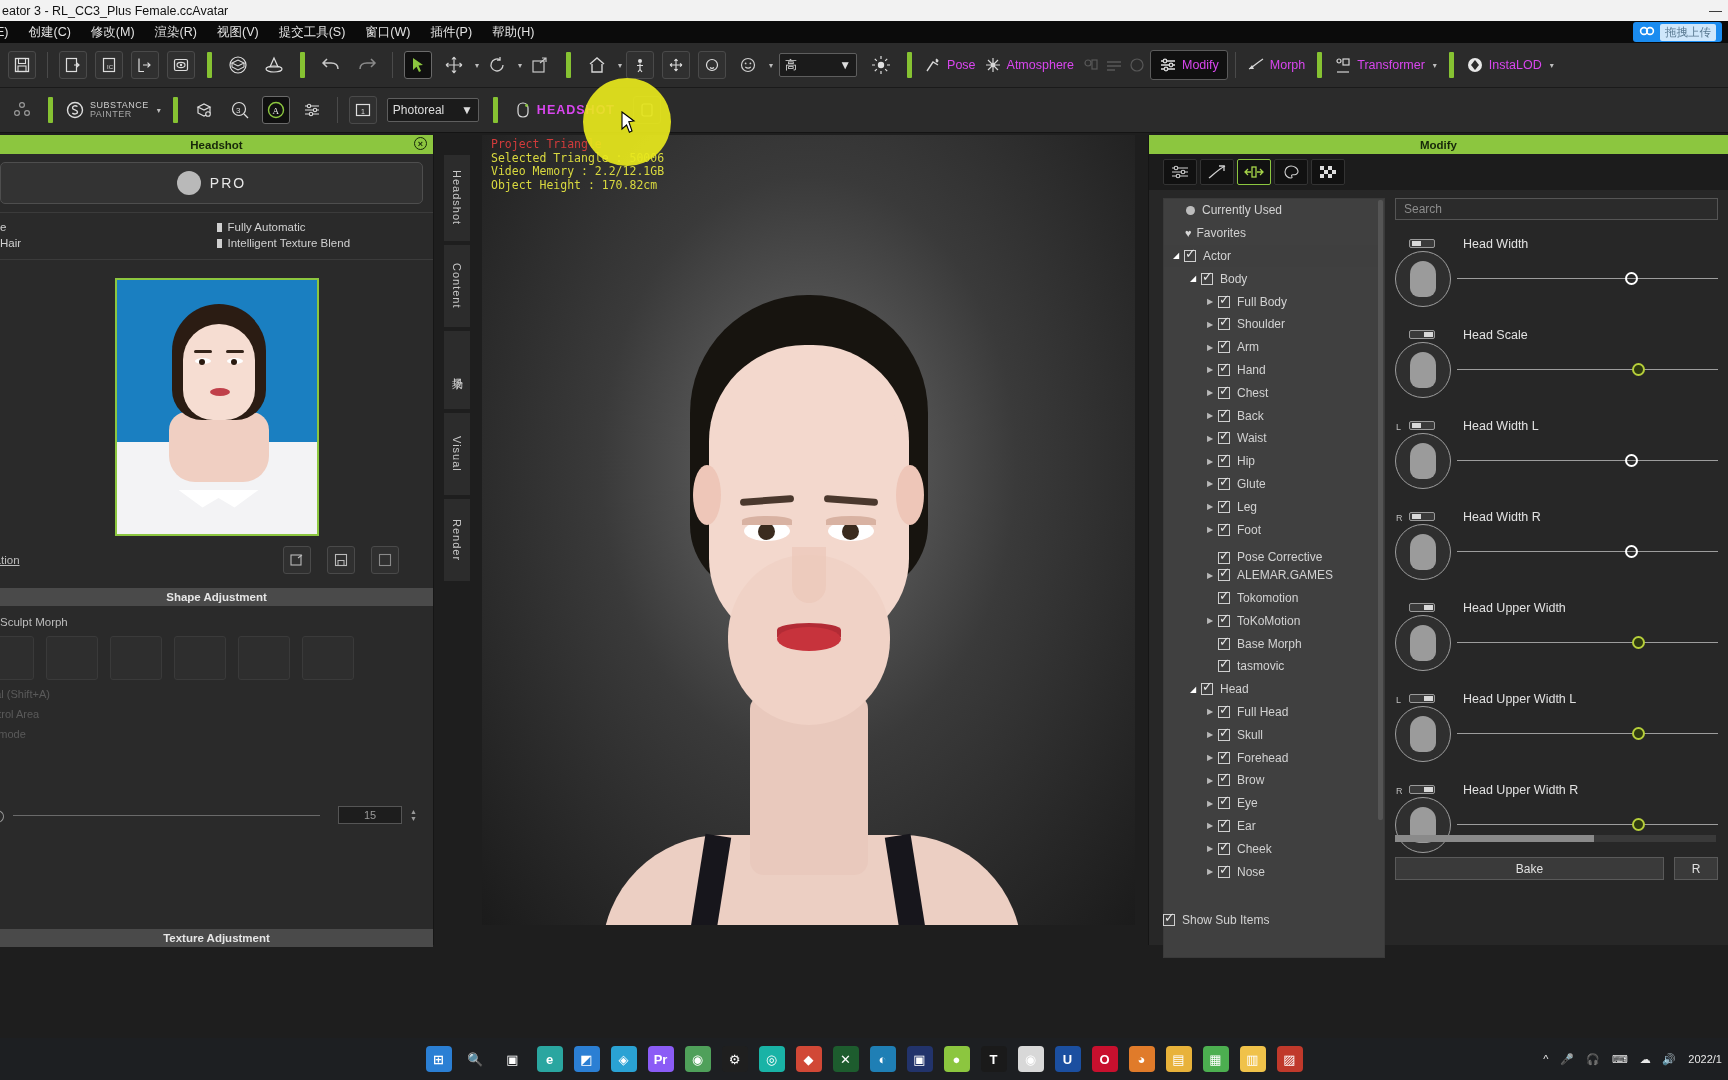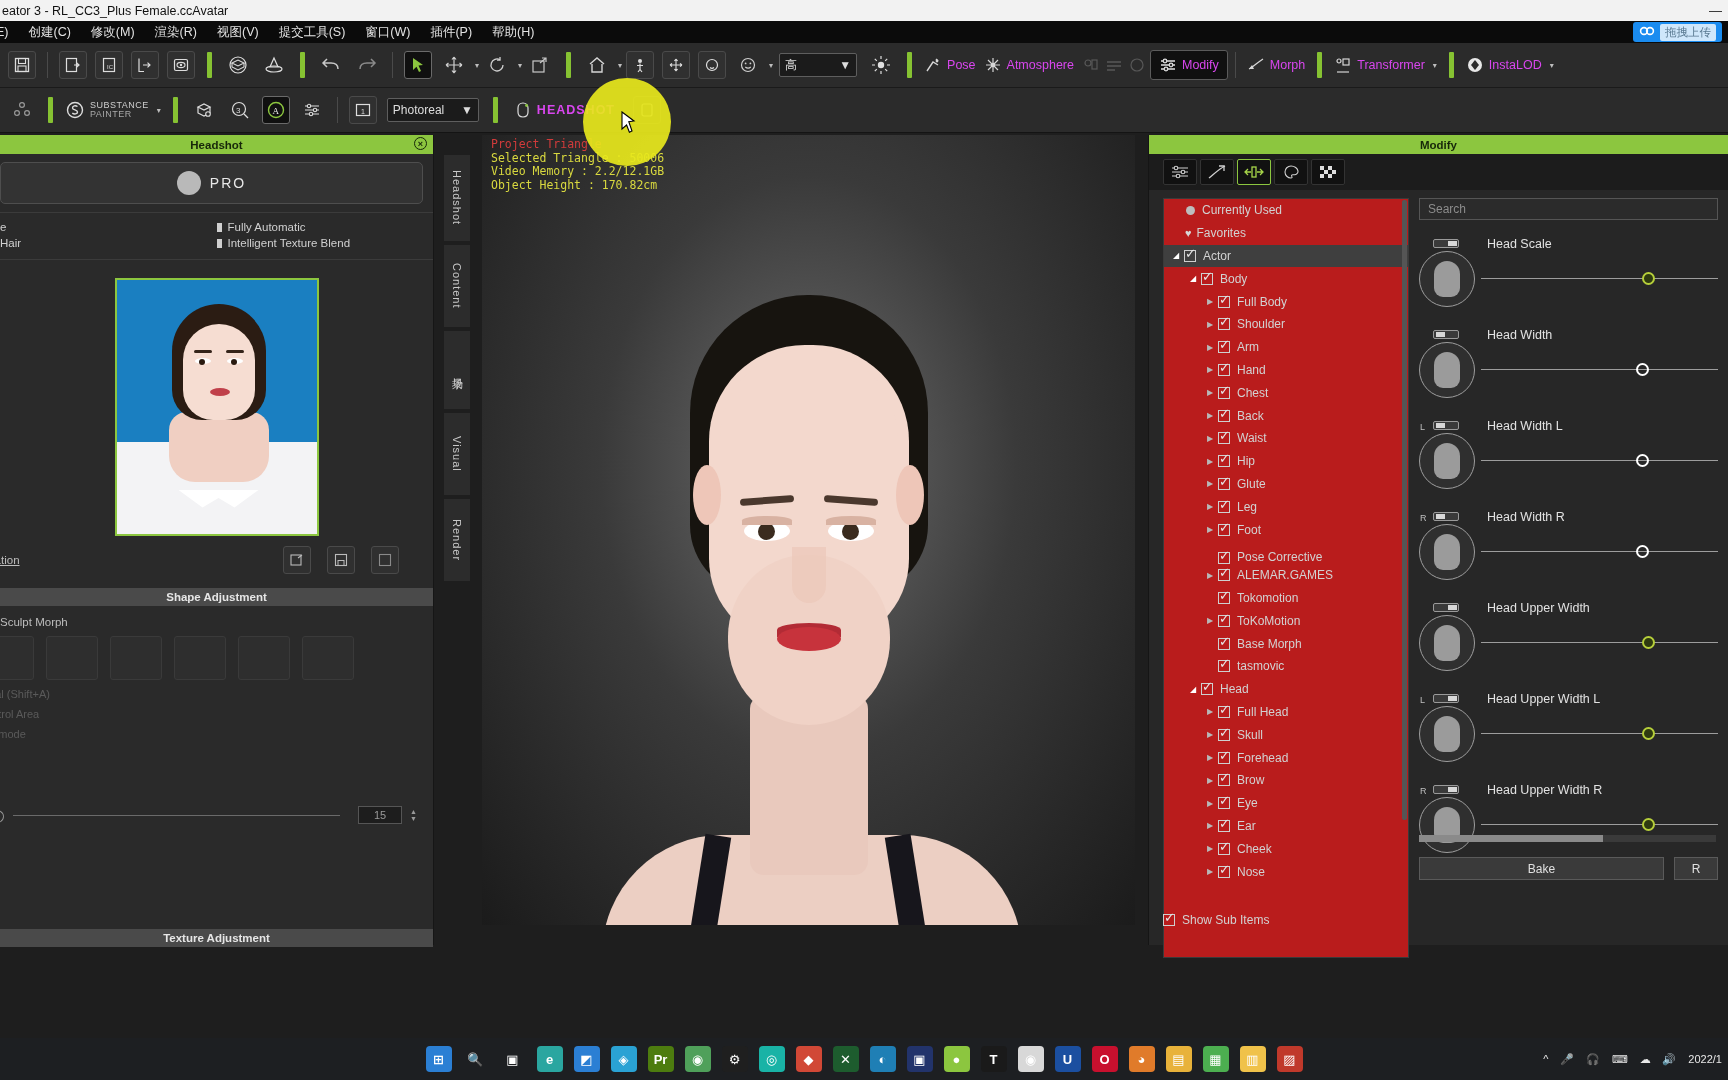--- a/index.html
+++ b/index.html
@@ -62,21 +62,21 @@
   .prep { display:flex; align-items:center; justify-content:space-between; padding:10px 30px 8px 0; }
   .prep .link { font-size:11.5px; color:#bdbdbd; text-decoration:underline; margin-left:-22px; }
   .sbar { height:18px; background:#4a4a4a; color:#e6e6e6; font-size:11.5px; font-weight:bold;
     display:flex; align-items:center; justify-content:center; margin-top:6px; }
   .grp { margin:10px 0 0 0; font-size:11.5px; color:#bdbdbd; }
   .morphrow { display:flex; gap:12px; padding:8px 0 0 0; }
   .mbtn { width:52px; height:44px; border:1px solid #3a3a3a; border-radius:3px; background:#2e2e2e; }
   .dim { color:#5a5a5a; font-size:11px; padding-top:8px; }
   .botslider { display:flex; align-items:center; gap:8px; position:absolute; left:-10px; right:16px; bottom:92px; }
   .track { flex:1; height:1px; background:#6a6a6a; }
-  .numbox { width:44px; height:18px; border:1px solid #555; background:#1d1d1d; font-size:11px; color:#9a9a9a;
+  .numbox { width:64px; height:18px; border:1px solid #555; background:#1d1d1d; font-size:11px; color:#9a9a9a;
     display:flex; align-items:center; justify-content:center;margin-left:10px; }
 
   
   .vtabs { position:absolute; left:443px; top:154px; width:28px; height:545px; }
   .vtab { width:28px; background:#2c2c2c; border:1px solid #1e1e1e; margin-bottom:2px;
     display:flex; align-items:center; justify-content:center; }
   .vtab span { writing-mode:vertical-rl; font-size:11px; color:#c8c8c8; letter-spacing:1px; }
 
   
   .viewport { position:absolute; left:482px; top:135px; width:653px; height:790px;
@@ -120,21 +120,21 @@
   .cursor svg { position:absolute; left:0; top:0; }
 
   
   .rpanel { position:absolute; left:1148px; top:135px; width:580px; height:810px; background:#272727;
     border-left:1px solid #151515; }
   .rtabs { display:flex; gap:3px; padding:5px 0 5px 14px; background:#1c1c1c; }
   .rtab { width:34px; height:26px; background:#111; border:1px solid #333; border-radius:2px;
     display:flex; align-items:center; justify-content:center; color:#cfcfcf; }
   .rtab.on { border-color:#8cc63f; }
   .rbody { display:flex; height:770px; }
-  .tree { width:246px; margin:8px 0 2px 14px; background:#b91c1c; border:1px solid #3a3a3a; overflow:hidden; position:relative; }
+  .tree { width:222px; margin:8px 0 2px 14px; background:#404040; border:1px solid #3a3a3a; overflow:hidden; position:relative; }
   .tnode { height:22.8px; display:flex; align-items:center; font-size:12px; color:#d2d2d2; padding-left:4px; }
   .tnode.sel { background:#3f3f3f; }
   .arrow { width:16px; text-align:center; font-size:8px; color:#b8b8b8; }
   .arrow.open { color:#ffffff; }
   .cbx { width:12px; height:12px; border:1.4px solid #cfcfcf; margin-right:7px; position:relative; flex:none; }
   .cbx.on:after { content:"✓"; position:absolute; left:0px; top:-5px; font-size:13px; color:#e8e8e8; }
   .dotic { width:9px; height:9px; border-radius:50%; background:#bdbdbd; margin:0 7px 0 2px; }
   .heartic { color:#d8d8d8; font-size:11px; margin:0 5px 0 1px; }
   .tscroll { position:absolute; right:1px; top:1px; width:5px; height:620px; background:#555; border-radius:2px; }
 
@@ -827,39 +827,39 @@
             <span class="cbx on"></span>
             <span>Nose</span>
           </div>
         </div>
 
       <div class="sliders">
         <div class="search">Search</div>
         <div id="sliderlist">
             <div class="slrow">
               <span class="pill">
+                <i style="left:2px"></i>
+              </span>
+              <span class="slname">Head Width</span>
+              <span class="knob">
+                <span class="hd"></span>
+              </span>
+              <span class="sltrack"></span>
+              <span class="slthumb" style="left:calc(62px + 54% - 6px)"></span>
+            </div>
+            <div class="slrow">
+              <span class="pill">
                 <i style="left:14px"></i>
               </span>
               <span class="slname">Head Scale</span>
               <span class="knob">
                 <span class="hd"></span>
               </span>
               <span class="sltrack"></span>
               <span class="slthumb green" style="left:calc(62px + 56% - 6px)"></span>
-            </div>
-            <div class="slrow">
-              <span class="pill">
-                <i style="left:2px"></i>
-              </span>
-              <span class="slname">Head Width</span>
-              <span class="knob">
-                <span class="hd"></span>
-              </span>
-              <span class="sltrack"></span>
-              <span class="slthumb" style="left:calc(62px + 54% - 6px)"></span>
             </div>
             <div class="slrow">
               <span class="slside">L</span>
               <span class="pill">
                 <i style="left:2px"></i>
               </span>
               <span class="slname">Head Width L</span>
               <span class="knob">
                 <span class="hd"></span>
               </span>
@@ -932,21 +932,21 @@
   </div>
 
   <div class="taskbar">
     <div class="tbicons" id="taskicons">
         <div class="ti" style="background: rgb(43, 127, 212);">⊞</div>
         <div class="ti" style="background: transparent;">🔍</div>
         <div class="ti" style="background: transparent;">▣</div>
         <div class="ti" style="background: rgb(42, 166, 160);">e</div>
         <div class="ti" style="background: rgb(43, 127, 212);">◩</div>
         <div class="ti" style="background: rgb(42, 162, 212);">◈</div>
-        <div class="ti" style="background: #4d7c0f;">Pr</div>
+        <div class="ti" style="background: #8b5cf6;">Pr</div>
         <div class="ti" style="background: rgb(79, 160, 90);">◉</div>
         <div class="ti" style="background: rgb(31, 31, 31);">⚙</div>
         <div class="ti" style="background: rgb(25, 179, 166);">◎</div>
         <div class="ti" style="background: rgb(209, 72, 54);">◆</div>
         <div class="ti" style="background: rgb(29, 92, 46);">✕</div>
         <div class="ti" style="background: rgb(31, 127, 181);">◐</div>
         <div class="ti" style="background: rgb(34, 51, 107);">▣</div>
         <div class="ti" style="background: rgb(140, 198, 63);">●</div>
         <div class="ti" style="background: rgb(26, 26, 26);">T</div>
         <div class="ti" style="background: rgb(216, 216, 216);">◉</div>

